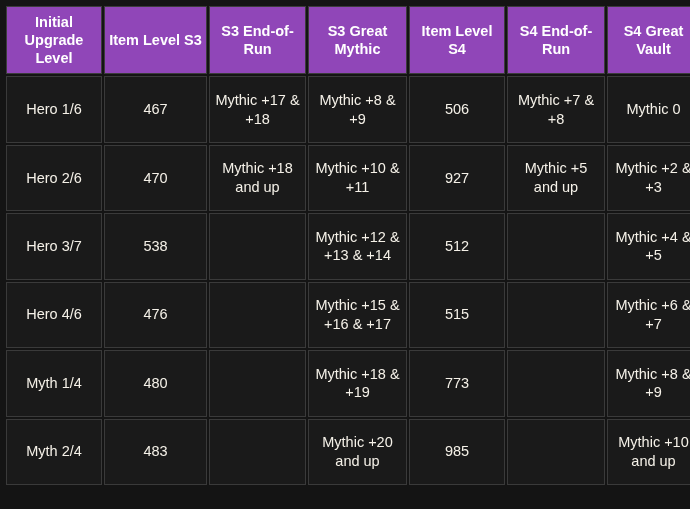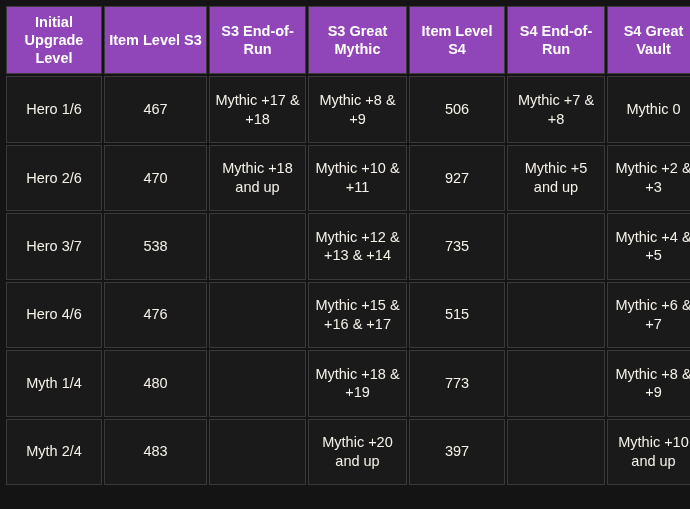--- a/index.html
+++ b/index.html
@@ -102,21 +102,21 @@
         <td class="data-cell">Mythic +10 &amp; +11</td>
         <td class="data-cell">927</td>
         <td class="data-cell">Mythic +5 and up</td>
         <td class="data-cell">Mythic +2 &amp; +3</td>
       </tr>
       <tr>
         <td class="data-cell">Hero 3/7</td>
         <td class="data-cell">538</td>
         <td class="data-cell empty-cell"></td>
         <td class="data-cell">Mythic +12 &amp; +13 &amp; +14</td>
-        <td class="data-cell">735</td>
+        <td class="data-cell">512</td>
         <td class="data-cell empty-cell"></td>
         <td class="data-cell">Mythic +4 &amp; +5</td>
       </tr>
       <tr>
         <td class="data-cell">Hero 4/6</td>
         <td class="data-cell">476</td>
         <td class="data-cell empty-cell"></td>
         <td class="data-cell">Mythic +15 &amp; +16 &amp; +17</td>
         <td class="data-cell">515</td>
         <td class="data-cell empty-cell"></td>
@@ -129,19 +129,19 @@
         <td class="data-cell">Mythic +18 &amp; +19</td>
         <td class="data-cell">773</td>
         <td class="data-cell empty-cell"></td>
         <td class="data-cell">Mythic +8 &amp; +9</td>
       </tr>
       <tr>
         <td class="data-cell">Myth 2/4</td>
         <td class="data-cell">483</td>
         <td class="data-cell empty-cell"></td>
         <td class="data-cell">Mythic +20 and up</td>
-        <td class="data-cell">397</td>
+        <td class="data-cell">985</td>
         <td class="data-cell empty-cell"></td>
         <td class="data-cell">Mythic +10 and up</td>
       </tr>
     </tbody>
   </table>
 </div>
 
 </body></html>

